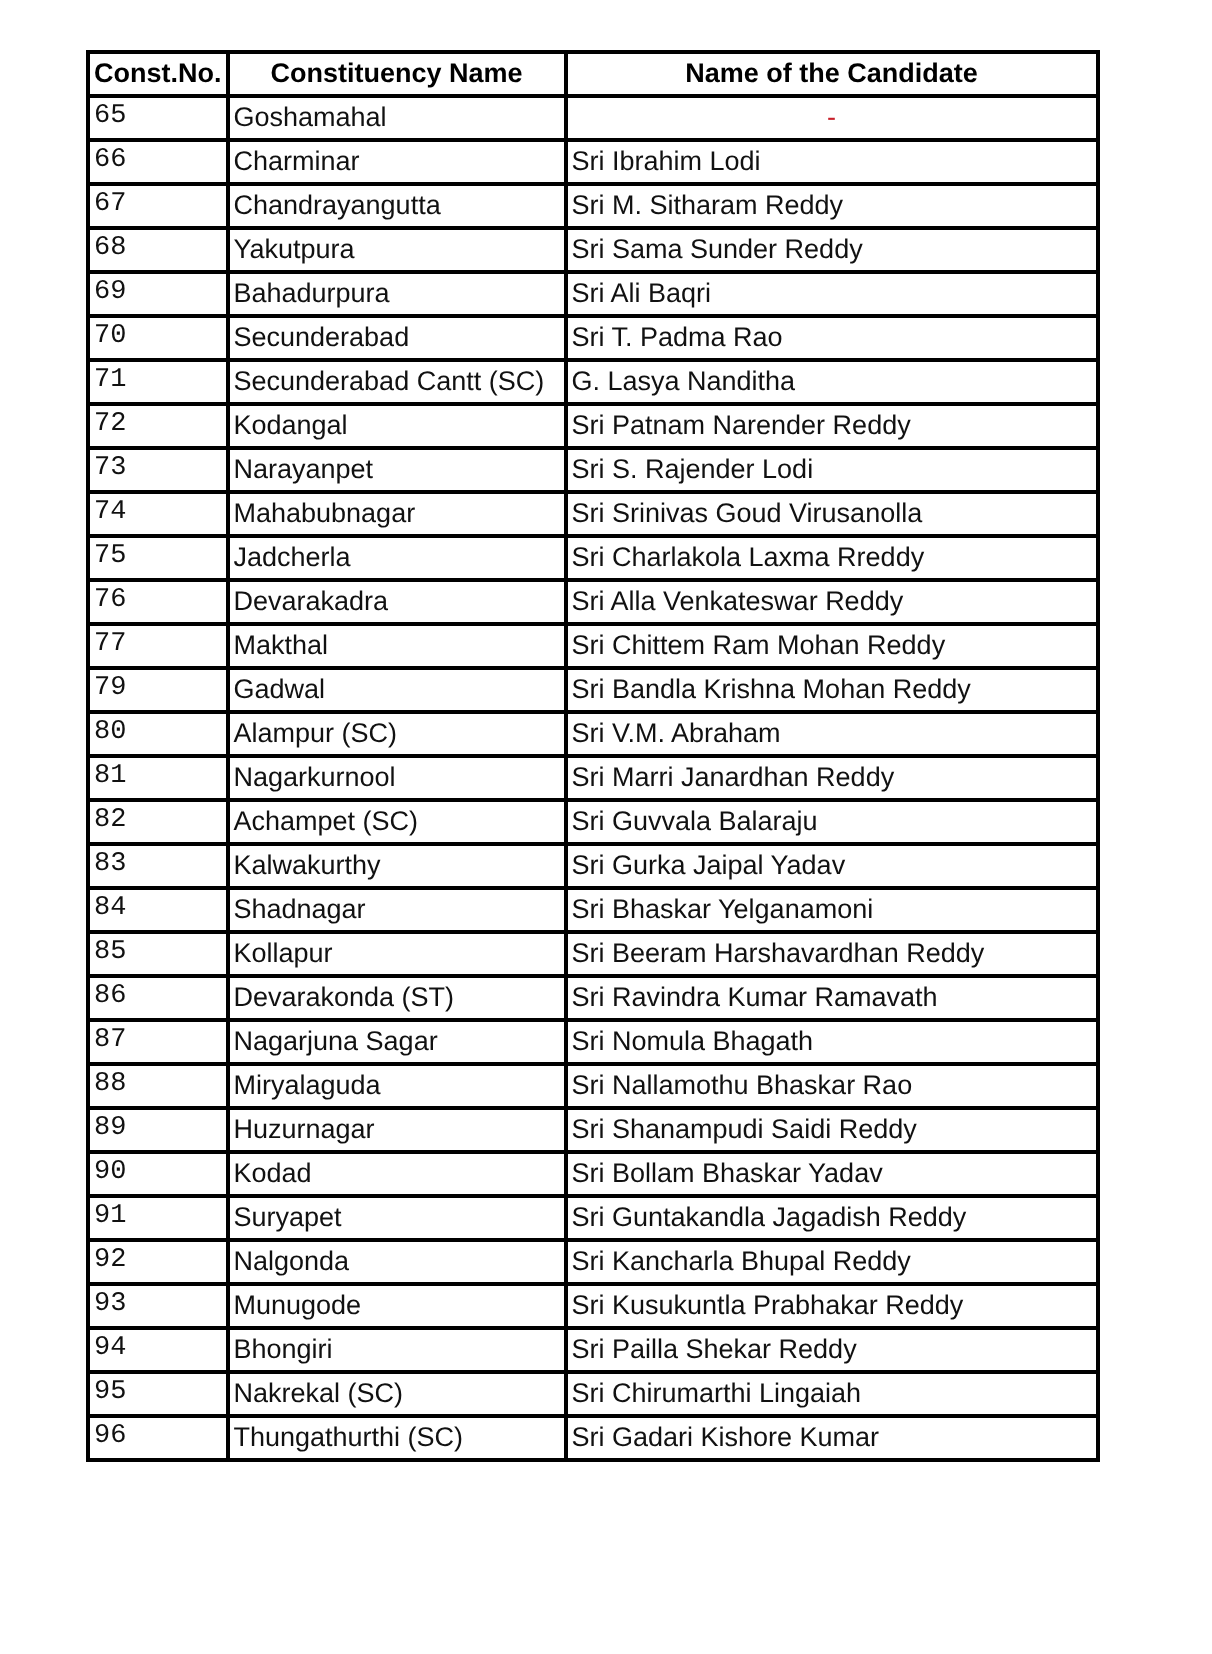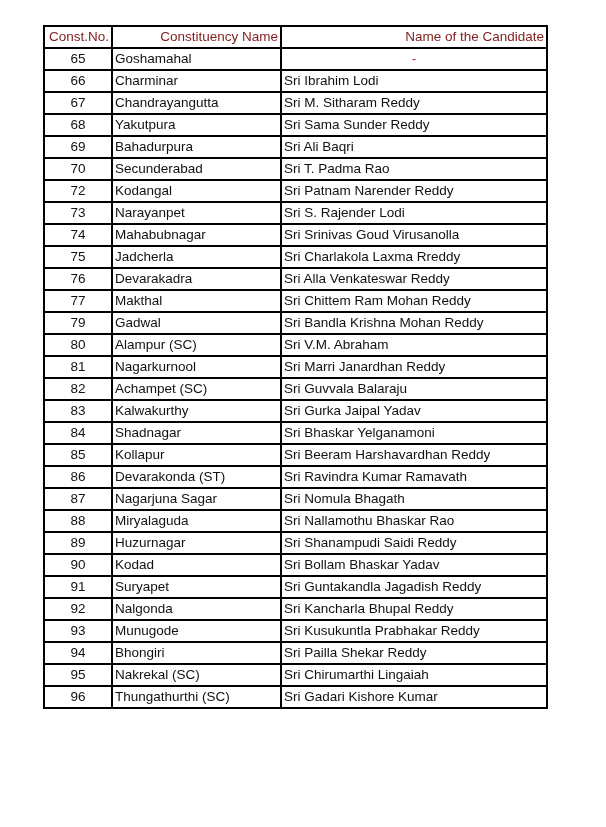--- a/index.html
+++ b/index.html
@@ -26,29 +26,29 @@
       border: 2px solid #000;
       height: 20px;
       padding: 0 2px;
       font-size: 13.5px;
       line-height: 20px;
       white-space: nowrap;
       overflow: hidden;
       color: #111;
     }
     .doc-table th {
-      color: #7f1d1d;
-      font-weight: normal;
-      text-align: right;
+      color: #000000;
+      font-weight: bold;
+      text-align: center;
       font-size: 13.5px;
     }
     .col-no { width: 68px; }
     .col-cons { width: 169px; }
     .col-cand { width: 266px; }
-    td.num { text-align: center; }
+    td.num { text-align: left; font-family: Liberation Mono, monospace; }
     td.dash { text-align: center; color: #c8202a; }
   </style>
 </head>
 <body>
 
 <table class="doc-table">
   <colgroup>
     <col class="col-no">
     <col class="col-cons">
     <col class="col-cand">
@@ -85,20 +85,25 @@
         <td class="num">69</td>
         <td>Bahadurpura</td>
         <td>Sri Ali Baqri</td>
       </tr>
       <tr>
         <td class="num">70</td>
         <td>Secunderabad</td>
         <td>Sri T. Padma Rao</td>
       </tr>
       <tr>
+        <td class="num">71</td>
+        <td>Secunderabad Cantt (SC)</td>
+        <td>G. Lasya Nanditha</td>
+      </tr>
+      <tr>
         <td class="num">72</td>
         <td>Kodangal</td>
         <td>Sri Patnam Narender Reddy</td>
       </tr>
       <tr>
         <td class="num">73</td>
         <td>Narayanpet</td>
         <td>Sri S. Rajender Lodi</td>
       </tr>
       <tr>

